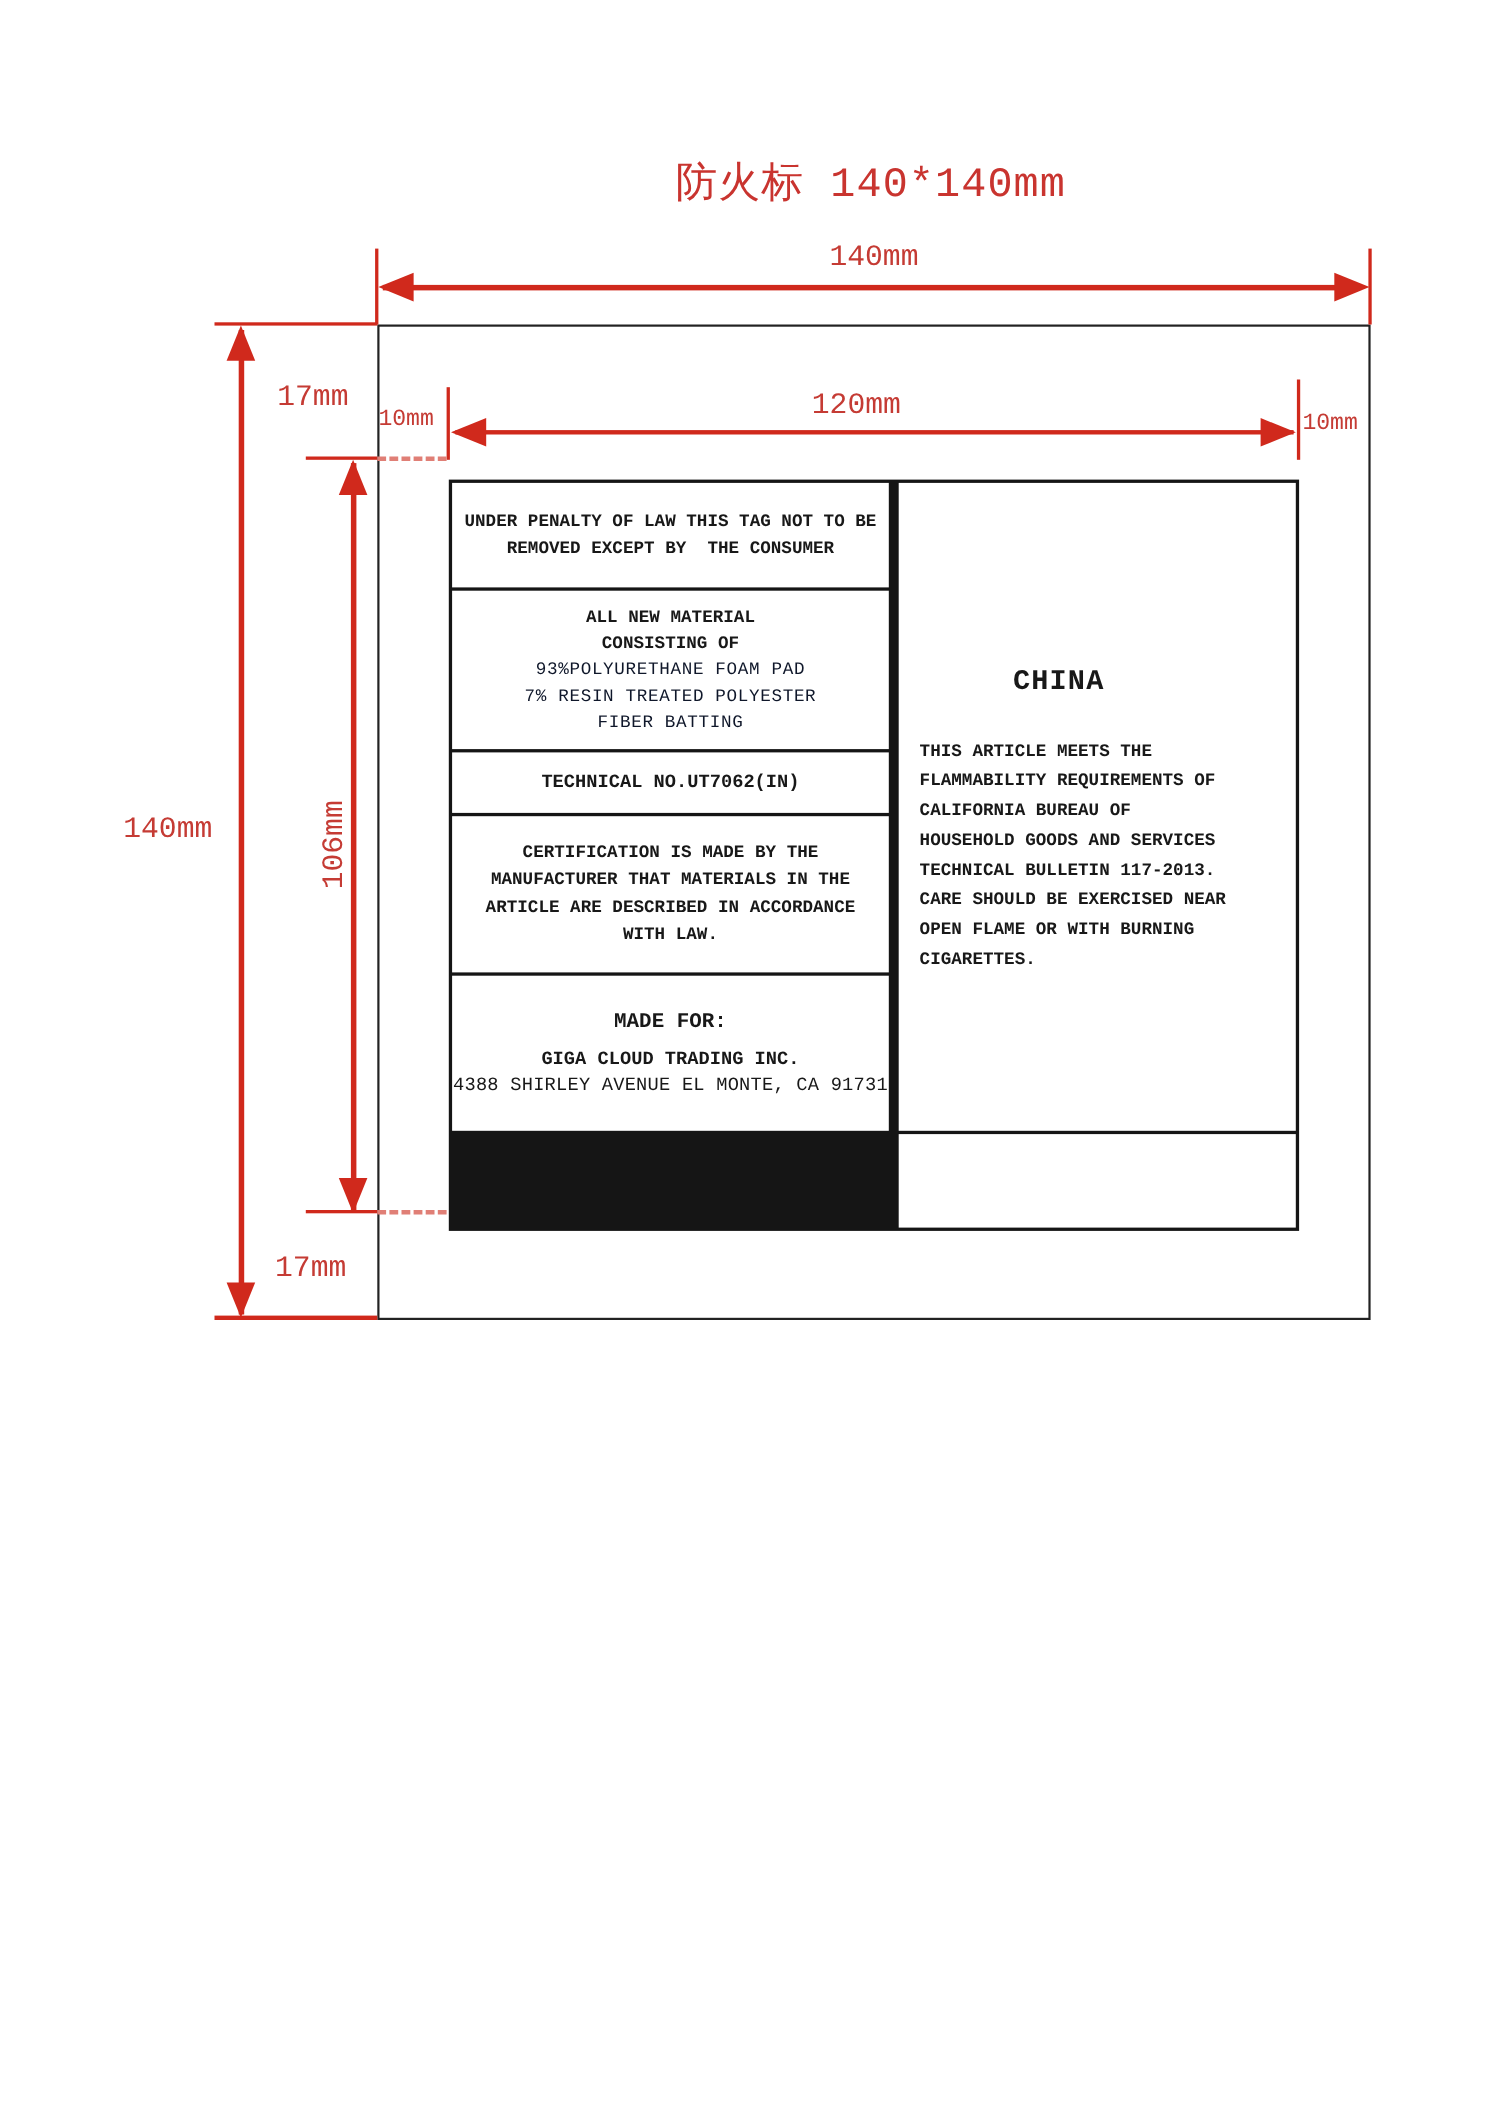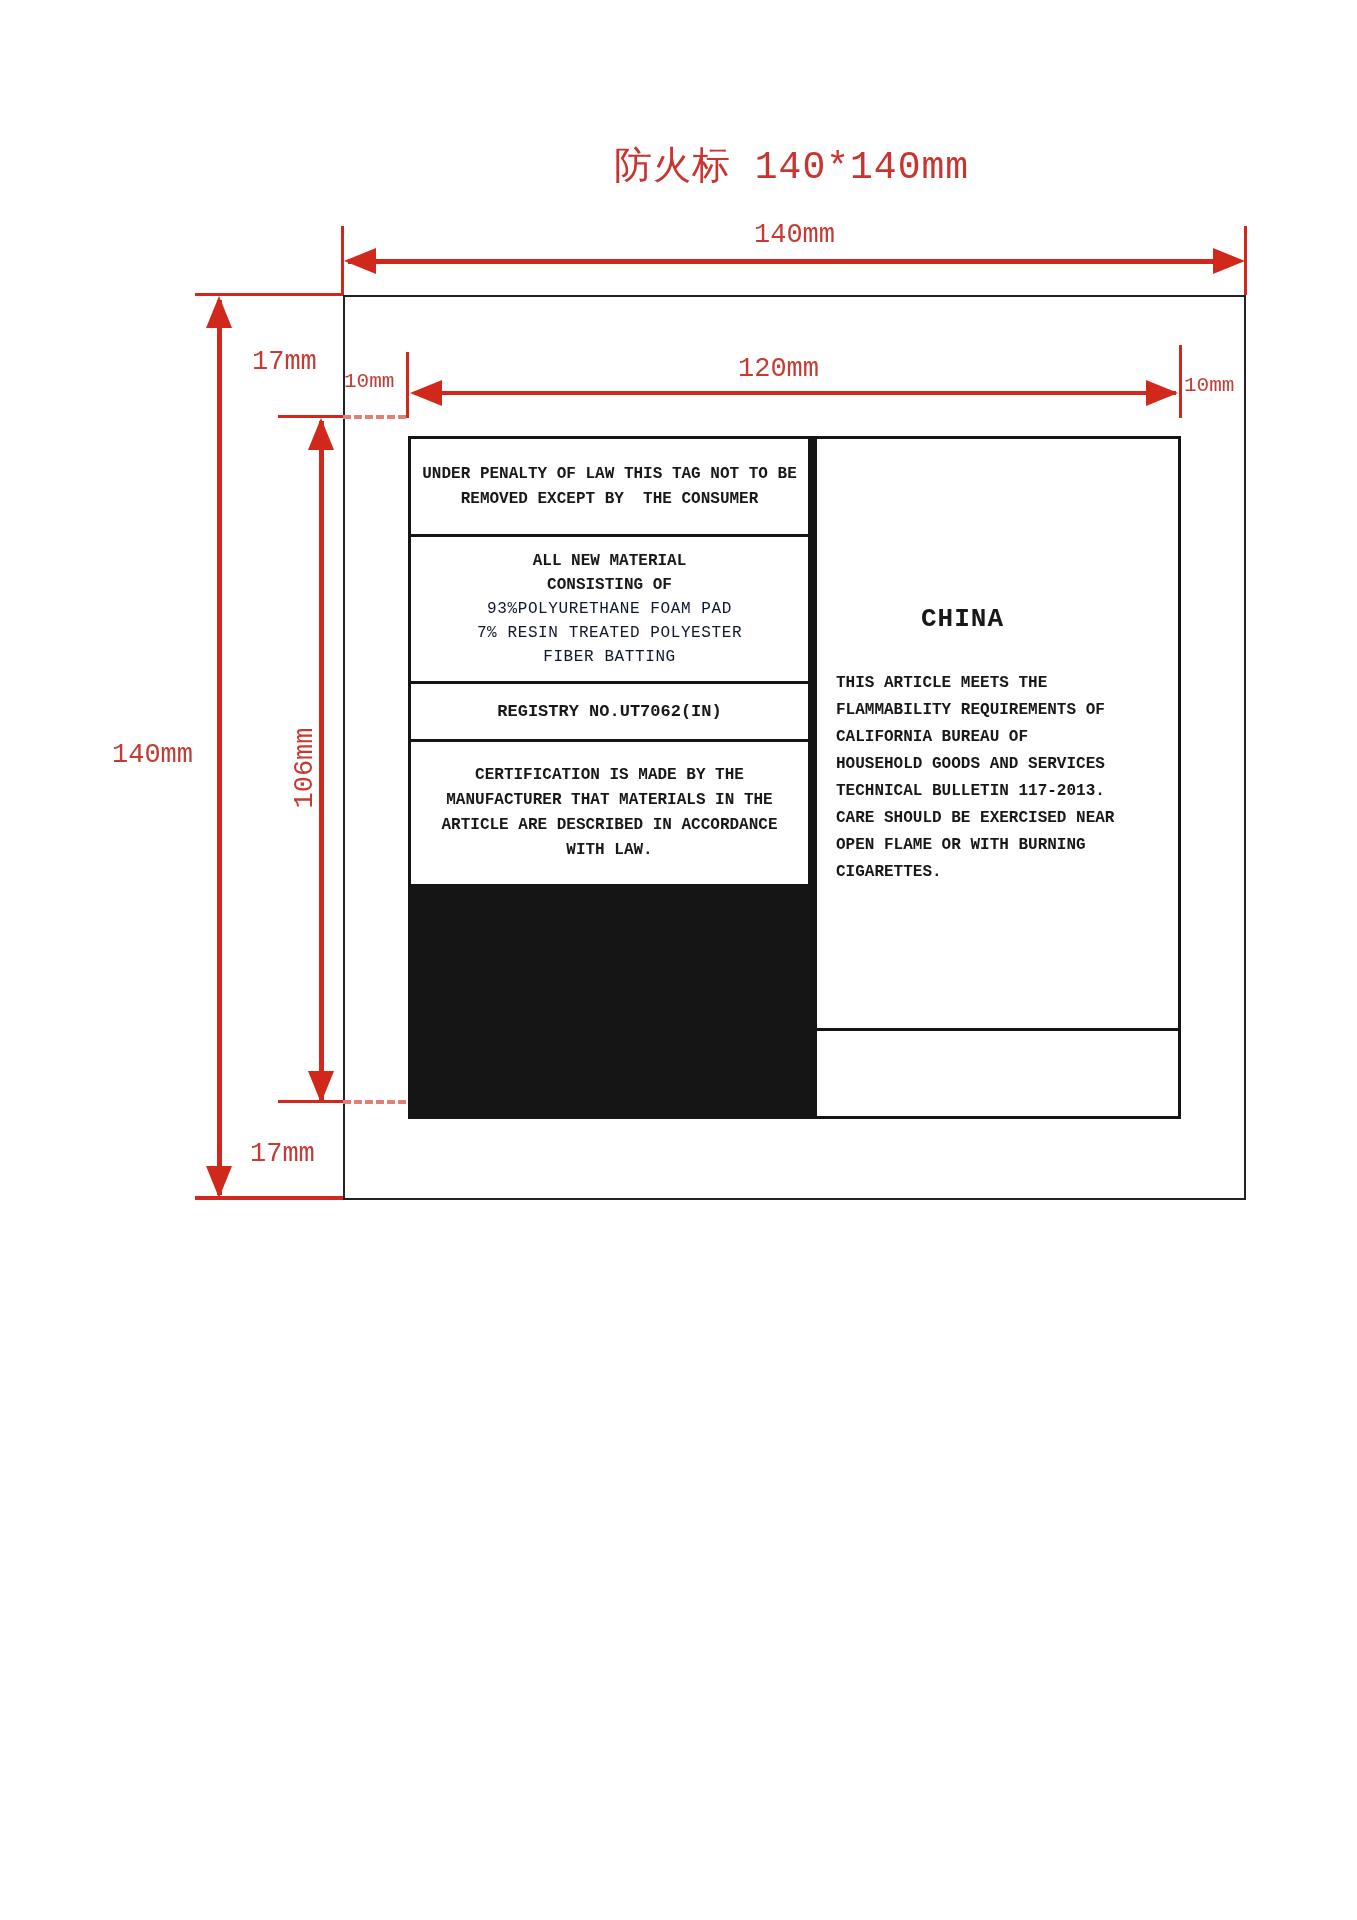--- a/index.html
+++ b/index.html
@@ -118,30 +118,35 @@
 
     <div class="cell c-left c2 vcenter">
       <div class="ln hd">ALL NEW MATERIAL</div>
       <div class="ln hd">CONSISTING OF</div>
       <div class="ln rg">93%POLYURETHANE FOAM PAD</div>
       <div class="ln rg">7% RESIN TREATED POLYESTER</div>
       <div class="ln rg">FIBER BATTING</div>
     </div>
 
     <div class="cell c-left c3 vcenter">
-      <div class="ln">REGISTRY NO.UT7062(IN)</div>
+      <div class="ln">TECHNICAL NO.UT7062(IN)</div>
     </div>
 
     <div class="cell c-left c4 vcenter">
       <div class="ln">CERTIFICATION IS MADE BY THE</div>
       <div class="ln">MANUFACTURER THAT MATERIALS IN THE</div>
       <div class="ln">ARTICLE ARE DESCRIBED IN ACCORDANCE</div>
       <div class="ln">WITH LAW.</div>
     </div>
 
+    <div class="cell c-left c5 vcenter">
+      <div class="made-for">MADE FOR:</div>
+      <div class="company">GIGA CLOUD TRADING INC.</div>
+      <div class="address">4388 SHIRLEY AVENUE EL MONTE, CA 91731</div>
+    </div>
 
 
     <div class="cell c-right r1">
       <div class="notice-head">CHINA</div>
       <div class="notice-body">
         <div class="ln">THIS ARTICLE MEETS THE</div>
         <div class="ln">FLAMMABILITY REQUIREMENTS OF</div>
         <div class="ln">CALIFORNIA BUREAU OF</div>
         <div class="ln">HOUSEHOLD GOODS AND SERVICES</div>
         <div class="ln">TECHNICAL BULLETIN 117-2013.</div>

